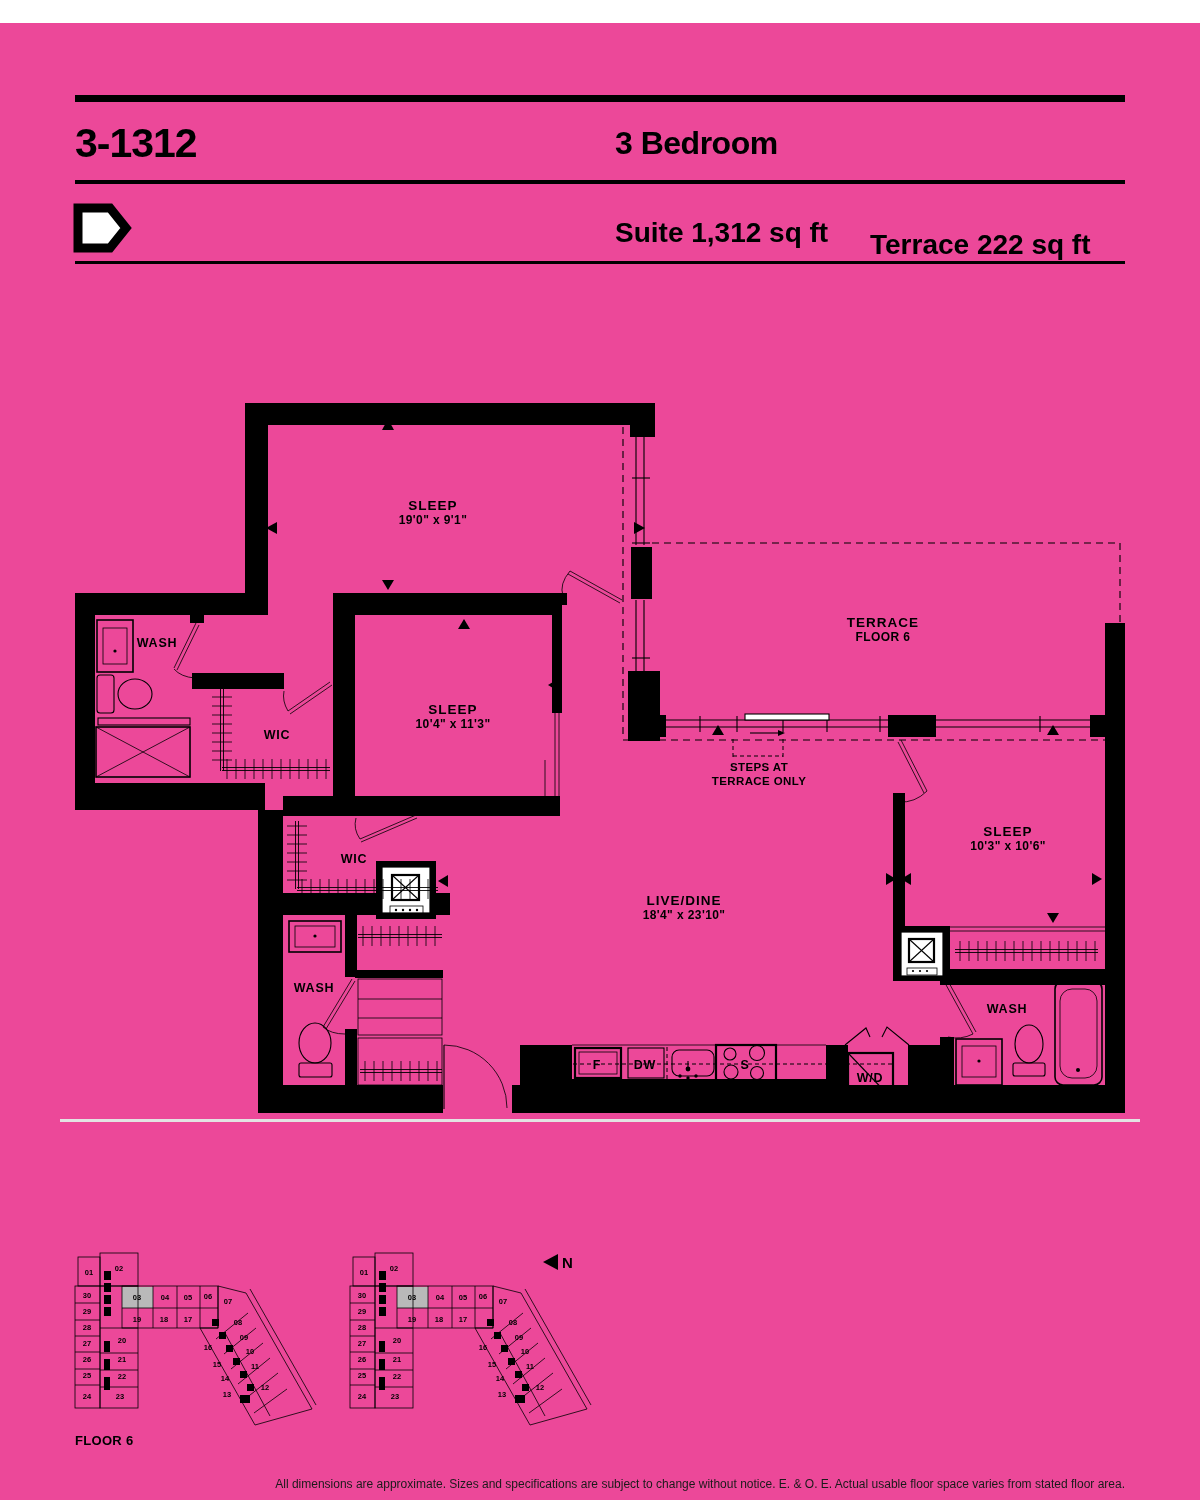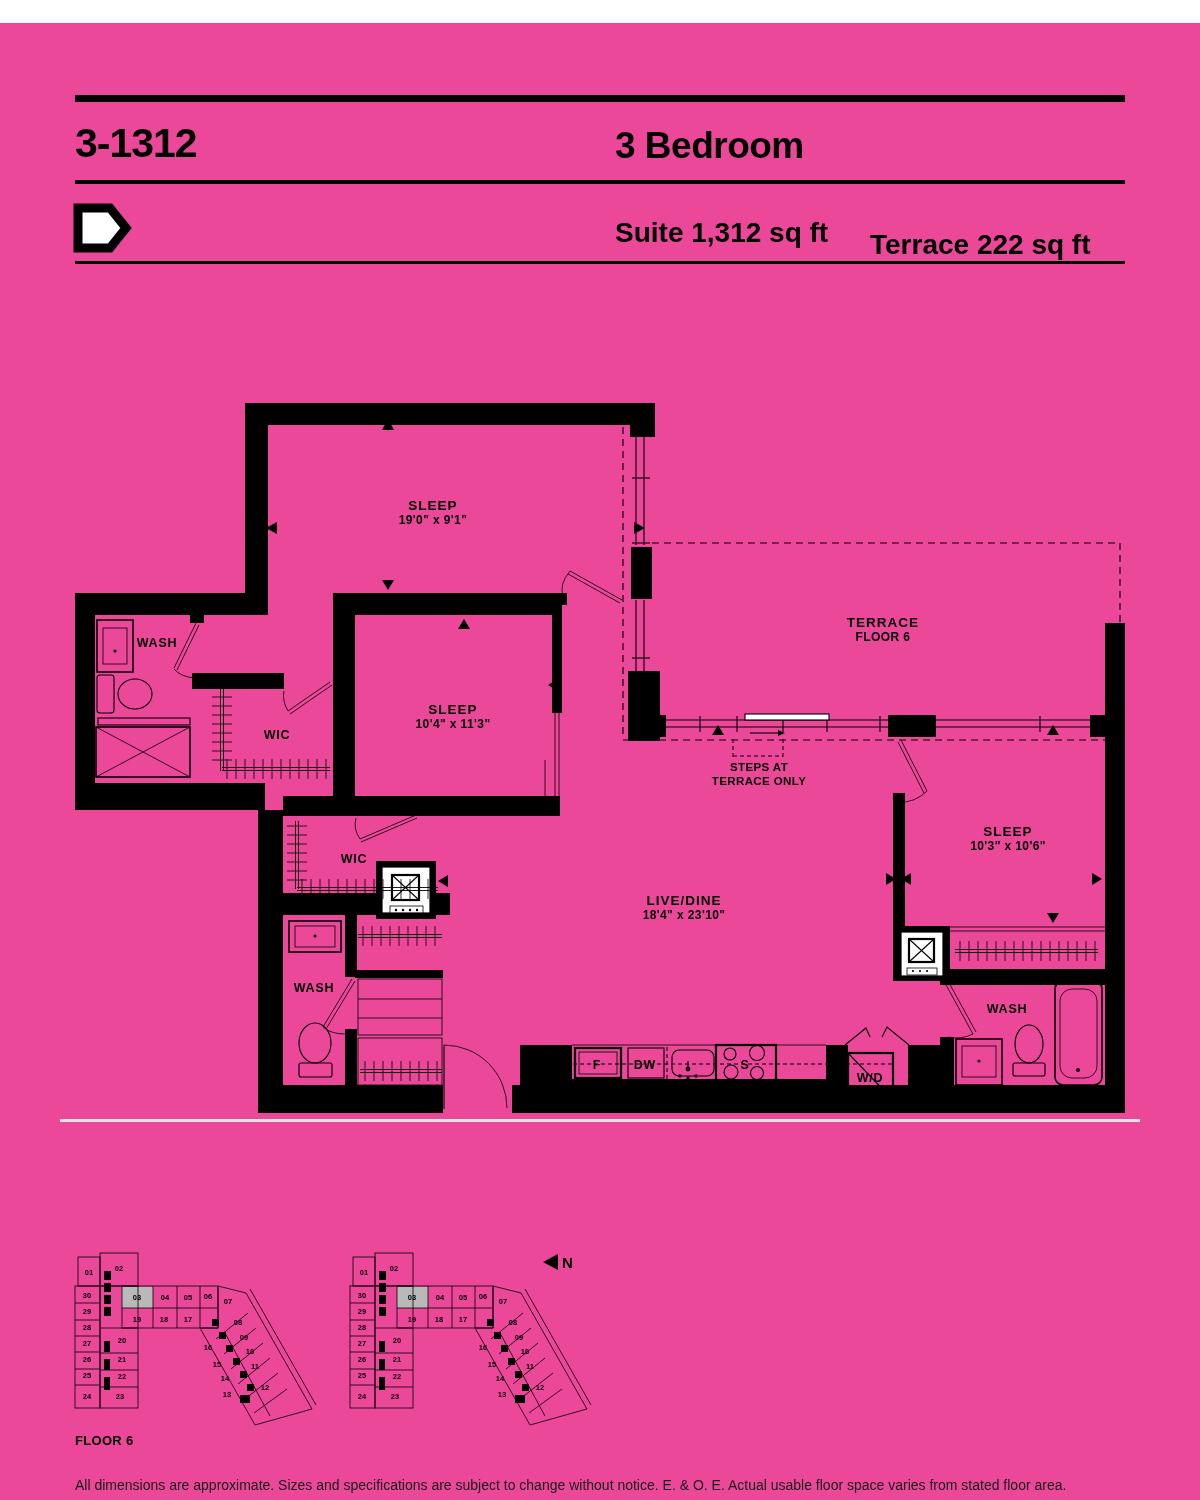--- a/index.html
+++ b/index.html
@@ -1,24 +1,24 @@
 <!DOCTYPE html>
 <html><head>
 <meta charset="utf-8">
 <style>
   html,body{margin:0;padding:0;background:#fff;}
   #page{position:relative;width:1200px;height:1500px;background:#ec4899;overflow:hidden;
         font-family:"Liberation Sans",sans-serif;color:#000;margin-top:23px;}
   .abs{position:absolute;}
   .bar{background:#000;}
   .title{font-size:41px;font-weight:bold;letter-spacing:-1px;}
-  .subtitle{font-size:37px;font-weight:bold;letter-spacing:-.5px;}
+  .subtitle{font-size:32px;font-weight:bold;letter-spacing:-.5px;}
   .areatxt{font-size:28px;font-weight:bold;}
   .kpcap{font-size:13px;font-weight:bold;letter-spacing:.3px;}
-  .disc{font-size:14px;color:#1a1a1a;}
+  .disc{font-size:12px;color:#1a1a1a;text-align:right;}
   
   .s08{stroke:#000;stroke-width:.8;fill:none}
   .s1{stroke:#000;stroke-width:1.1;fill:none}
   .s15{stroke:#000;stroke-width:1.6;fill:none}
   .s2{stroke:#000;stroke-width:2.2;fill:none}
   .dashA{stroke:#000;stroke-width:1.1;fill:none;stroke-dasharray:7 5}
   .dashB{stroke:#000;stroke-width:1;fill:none;stroke-dasharray:4 3}
   .blk{fill:#000;stroke:none}
   .wht{fill:#fff;stroke:#000}
   

